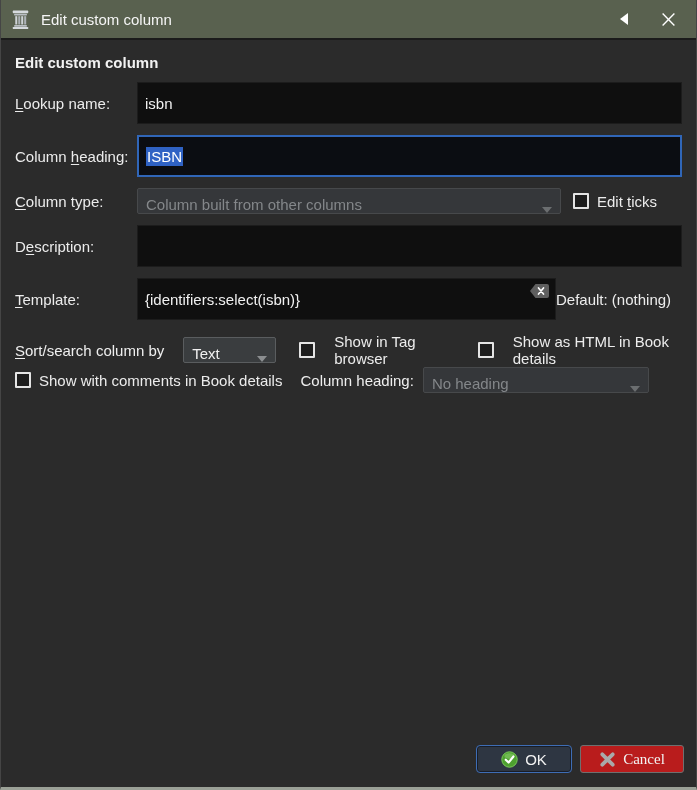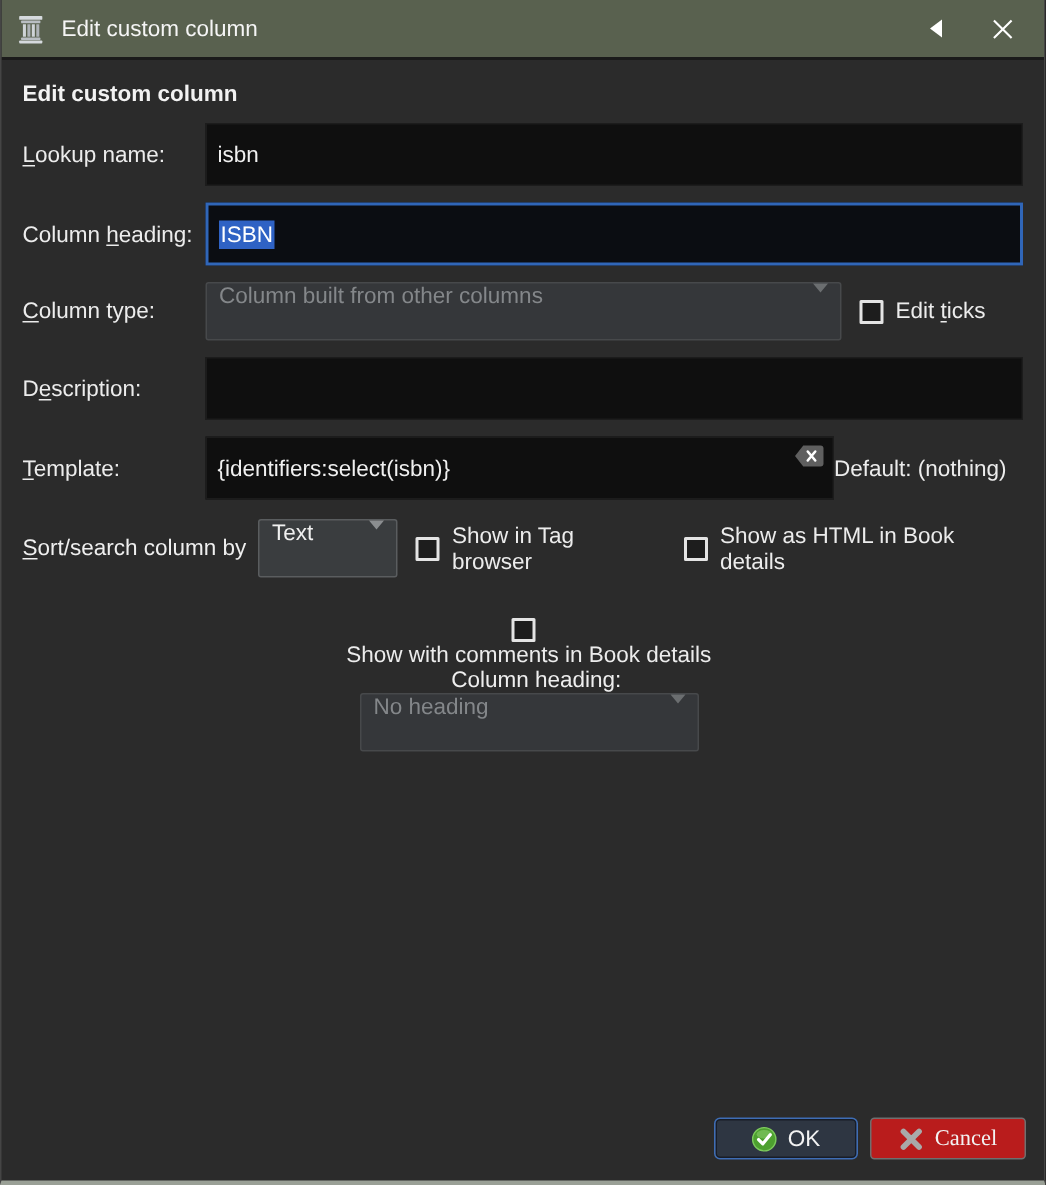--- a/index.html
+++ b/index.html
@@ -64,26 +64,26 @@
     flex: 1;
     position: relative;
   }
   .input.focused {
     border: 2px solid #3066b8;
     background: #0b0d12;
   }
   .sel-text { background: #2f62c4; color: #ffffff; padding: 1px 1px; }
 
   .combo {
-    height: 39px;
+    height: 26px;
     background: #3a3d3f;
     border: 1px solid #5a5d5f;
     border-radius: 2px;
     color: #f0f0f0;
-    display: flex; align-items: flex-start;
+    display: flex; align-items: flex-end;
     padding: 0 8px;
     font-size: 15px;
   }
   .combo .arrow {
     margin-left: auto;
     width: 0; height: 0;
     border-left: 5px solid transparent;
     border-right: 5px solid transparent;
     border-top: 6px solid #8b8e90;
   }
@@ -211,33 +211,33 @@
         <span class="clear-btn">
           <svg width="21" height="16" viewBox="0 0 21 16">
             <path d="M6.5 1 h11.5 a2 2 0 0 1 2 2 v10 a2 2 0 0 1 -2 2 h-11.5 l-5.5 -7 z" fill="#5f5f5f"></path>
             <path d="M9.5 5 l5 6 M14.5 5 l-5 6" stroke="#ffffff" stroke-width="1.7" stroke-linecap="round"></path>
           </svg>
         </span>
       </div>
       <span class="default-note">Default: (nothing)</span>
     </div>
 
-    <div class="row" style="margin-top:13px;">
+    <div class="row" style="margin-top:13px;gap:11px;">
       <span style="white-space:nowrap;"><u>S</u><span>ort/search column by</span></span>
       <div class="combo" style="width:93px; flex:none; margin-left:8px;">
         <span>Text</span>
         <span class="arrow"></span>
       </div>
       <span class="checkbox" style="margin-left:12px;"></span>
       <span class="cb-label">Show in Tag browser</span>
       <span class="checkbox" style="margin-left:17px;"></span>
       <span class="cb-label">Show as HTML in Book details</span>
     </div>
 
-    <div class="row" style="margin-top:27px;flex-direction:column;">
+    <div class="row" style="margin-top:0;">
       <span class="checkbox"></span>
       <span class="cb-label">Show with comments in Book details</span>
       <span style="margin-left:18px; white-space:nowrap;">Column heading:</span>
       <div class="combo disabled" style="width:226px; flex:none; margin-left:9px;">
         <span>No heading</span>
         <span class="arrow"></span>
       </div>
     </div>
   </div>
 

